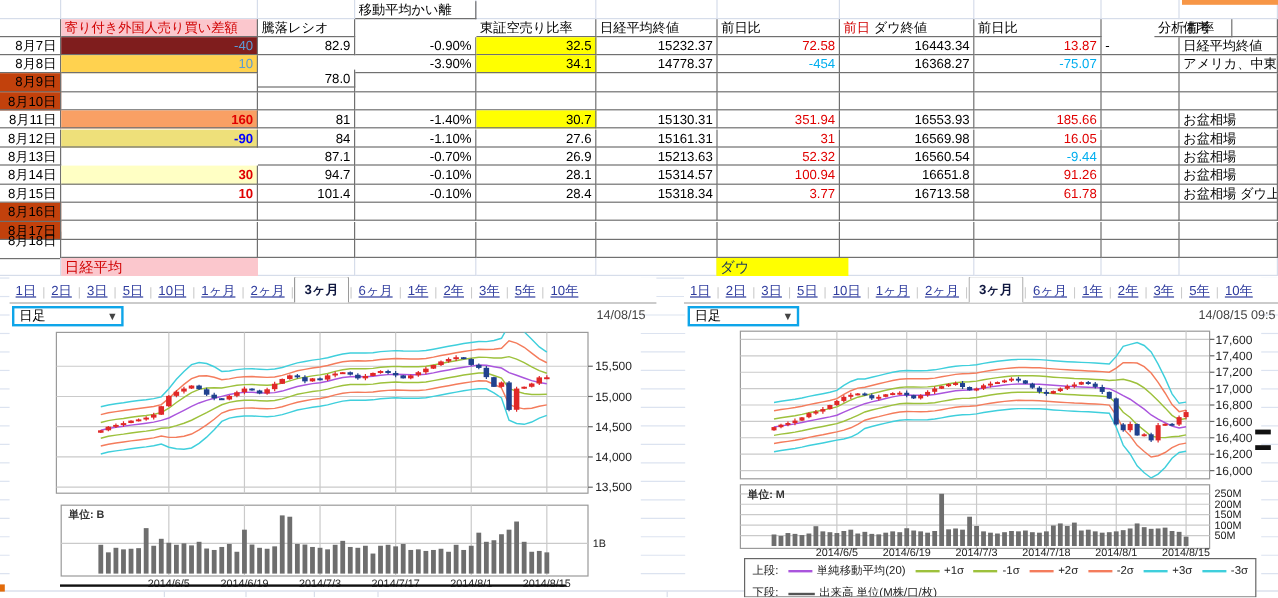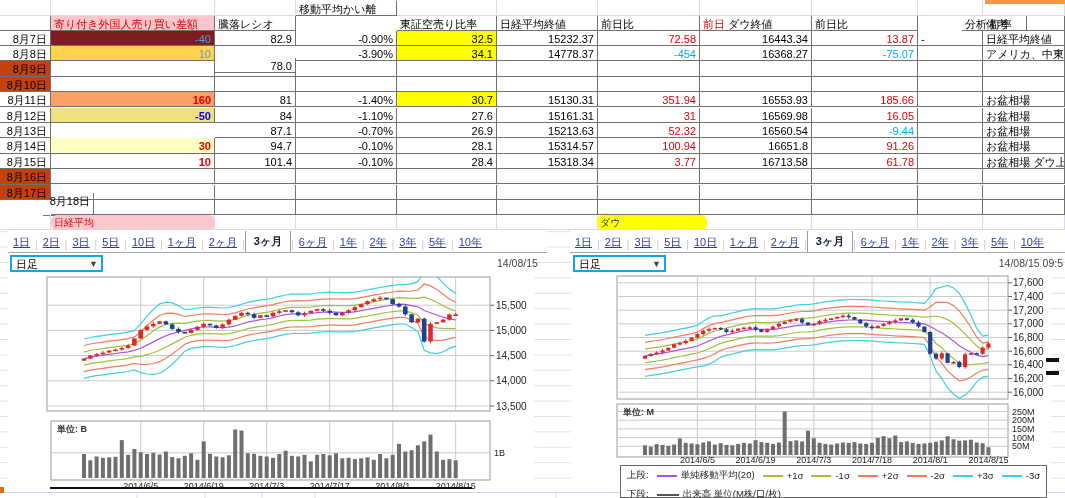--- a/index.html
+++ b/index.html
@@ -16,21 +16,21 @@
   .lb{color:#5B9BD5;}
   .bg-y1{background:#7f1d1d;}
   .bg-y2{background:#FFD24F;}
   .bg-or{background:#F9A064;}
   .bg-y3{background:#EEE07A;}
   .bg-y4{background:#FFFFC4;}
   .hl{background:#FFFF00;}
   .hdr{color:#000;}
   .hdr-pink{background:#FBC7CD;color:#D00000;}
   .red-date{background:#c2410c;}
-  .seclbl{position:absolute;box-sizing:border-box;font-size:10px;line-height:14px;padding:1px 0 0 3px;white-space:nowrap;overflow:hidden;z-index:4;border-radius:6px;}
+  .seclbl{position:absolute;box-sizing:border-box;font-size:12px;line-height:14px;padding:1px 0 0 3px;white-space:nowrap;overflow:hidden;z-index:4;}
   #lbl-nikkei{left:51px;top:215px;width:164px;height:15px;background:#FBC7CD;color:#D00000;}
   #lbl-dow{left:597px;top:215px;width:110px;height:15px;background:#FFFF00;color:#17375E;}
   .tabbar{position:absolute;top:231px;height:21px;display:flex;align-items:flex-end;white-space:nowrap;
           border-bottom:1px solid #A9A9A9;overflow:hidden;z-index:4;background:#fff;}
   #tabsL{left:8px;width:539px;}
   #tabsR{left:570px;width:495px;}
   .tab{font-size:11px;color:#2F3C9E;text-decoration:underline;padding:2px 5px;cursor:pointer;flex:none;}
   .tab.sel{color:#101840;font-weight:bold;text-decoration:none;background:#fff;
            border:1px solid #9A9A9A;border-bottom:1px solid #fff;border-radius:2px 2px 0 0;
            padding:3px 8px;margin-bottom:-1px;position:relative;z-index:2;}
@@ -126,21 +126,21 @@
       <div class="cell " style="left: 215px; top: 92.1px; width: 81px; height: 15.4px;">81</div>
       <div class="cell " style="left: 296px; top: 92.1px; width: 101px; height: 15.4px;">-1.40%</div>
       <div class="cell hl" style="left: 397px; top: 92.1px; width: 100px; height: 15.4px;">30.7</div>
       <div class="cell " style="left: 497px; top: 92.1px; width: 101px; height: 15.4px;">15130.31</div>
       <div class="cell up" style="left: 598px; top: 92.1px; width: 102px; height: 15.4px;">351.94</div>
       <div class="cell " style="left: 700px; top: 92.1px; width: 112px; height: 15.4px;">16553.93</div>
       <div class="cell up" style="left: 812px; top: 92.1px; width: 106px; height: 15.4px;">185.66</div>
       <div class="cell " style="left: 918px; top: 92.1px; width: 65px; height: 15.4px;"></div>
       <div class="cell left" style="left: 983px; top: 92.1px; width: 82px; height: 15.4px;">お盆相場</div>
       <div class="cell" style="left: 0px; top: 107.5px; width: 51px; height: 15.4px;">8月12日</div>
-      <div class="cell bg-y3 blue b" style="left: 51px; top: 107.5px; width: 164px; height: 15.4px;">-50</div>
+      <div class="cell bg-y3 blue b" style="left: 51px; top: 107.5px; width: 164px; height: 15.4px;">-90</div>
       <div class="cell " style="left: 215px; top: 107.5px; width: 81px; height: 15.4px;">84</div>
       <div class="cell " style="left: 296px; top: 107.5px; width: 101px; height: 15.4px;">-1.10%</div>
       <div class="cell " style="left: 397px; top: 107.5px; width: 100px; height: 15.4px;">27.6</div>
       <div class="cell " style="left: 497px; top: 107.5px; width: 101px; height: 15.4px;">15161.31</div>
       <div class="cell up" style="left: 598px; top: 107.5px; width: 102px; height: 15.4px;">31</div>
       <div class="cell " style="left: 700px; top: 107.5px; width: 112px; height: 15.4px;">16569.98</div>
       <div class="cell up" style="left: 812px; top: 107.5px; width: 106px; height: 15.4px;">16.05</div>
       <div class="cell " style="left: 918px; top: 107.5px; width: 65px; height: 15.4px;"></div>
       <div class="cell left" style="left: 983px; top: 107.5px; width: 82px; height: 15.4px;">お盆相場</div>
       <div class="cell" style="left: 0px; top: 122.9px; width: 51px; height: 15.4px;">8月13日</div>
@@ -190,21 +190,21 @@
       <div class="cell " style="left: 51px; top: 184.5px; width: 164px; height: 15.4px;"></div>
       <div class="cell " style="left: 215px; top: 184.5px; width: 81px; height: 15.4px;"></div>
       <div class="cell " style="left: 296px; top: 184.5px; width: 101px; height: 15.4px;"></div>
       <div class="cell " style="left: 397px; top: 184.5px; width: 100px; height: 15.4px;"></div>
       <div class="cell " style="left: 497px; top: 184.5px; width: 101px; height: 15.4px;"></div>
       <div class="cell " style="left: 598px; top: 184.5px; width: 102px; height: 15.4px;"></div>
       <div class="cell " style="left: 700px; top: 184.5px; width: 112px; height: 15.4px;"></div>
       <div class="cell " style="left: 812px; top: 184.5px; width: 106px; height: 15.4px;"></div>
       <div class="cell " style="left: 918px; top: 184.5px; width: 65px; height: 15.4px;"></div>
       <div class="cell " style="left: 983px; top: 184.5px; width: 82px; height: 15.4px;"></div>
-      <div class="cell" style="left: 0px; top: 193px; width: 51px; height: 23px; margin-left: 43px;">8月18日</div>
+      <div class="cell" style="left: 0px; top: 193px; width: 51px; height: 23px;">8月18日</div>
       <div class="cell " style="left: 51px; top: 199.9px; width: 164px; height: 15.4px;"></div>
       <div class="cell " style="left: 215px; top: 199.9px; width: 81px; height: 15.4px;"></div>
       <div class="cell " style="left: 296px; top: 199.9px; width: 101px; height: 15.4px;"></div>
       <div class="cell " style="left: 397px; top: 199.9px; width: 100px; height: 15.4px;"></div>
       <div class="cell " style="left: 497px; top: 199.9px; width: 101px; height: 15.4px;"></div>
       <div class="cell " style="left: 598px; top: 199.9px; width: 102px; height: 15.4px;"></div>
       <div class="cell " style="left: 700px; top: 199.9px; width: 112px; height: 15.4px;"></div>
       <div class="cell " style="left: 812px; top: 199.9px; width: 106px; height: 15.4px;"></div>
       <div class="cell " style="left: 918px; top: 199.9px; width: 65px; height: 15.4px;"></div>
       <div class="cell " style="left: 983px; top: 199.9px; width: 82px; height: 15.4px;"></div>

